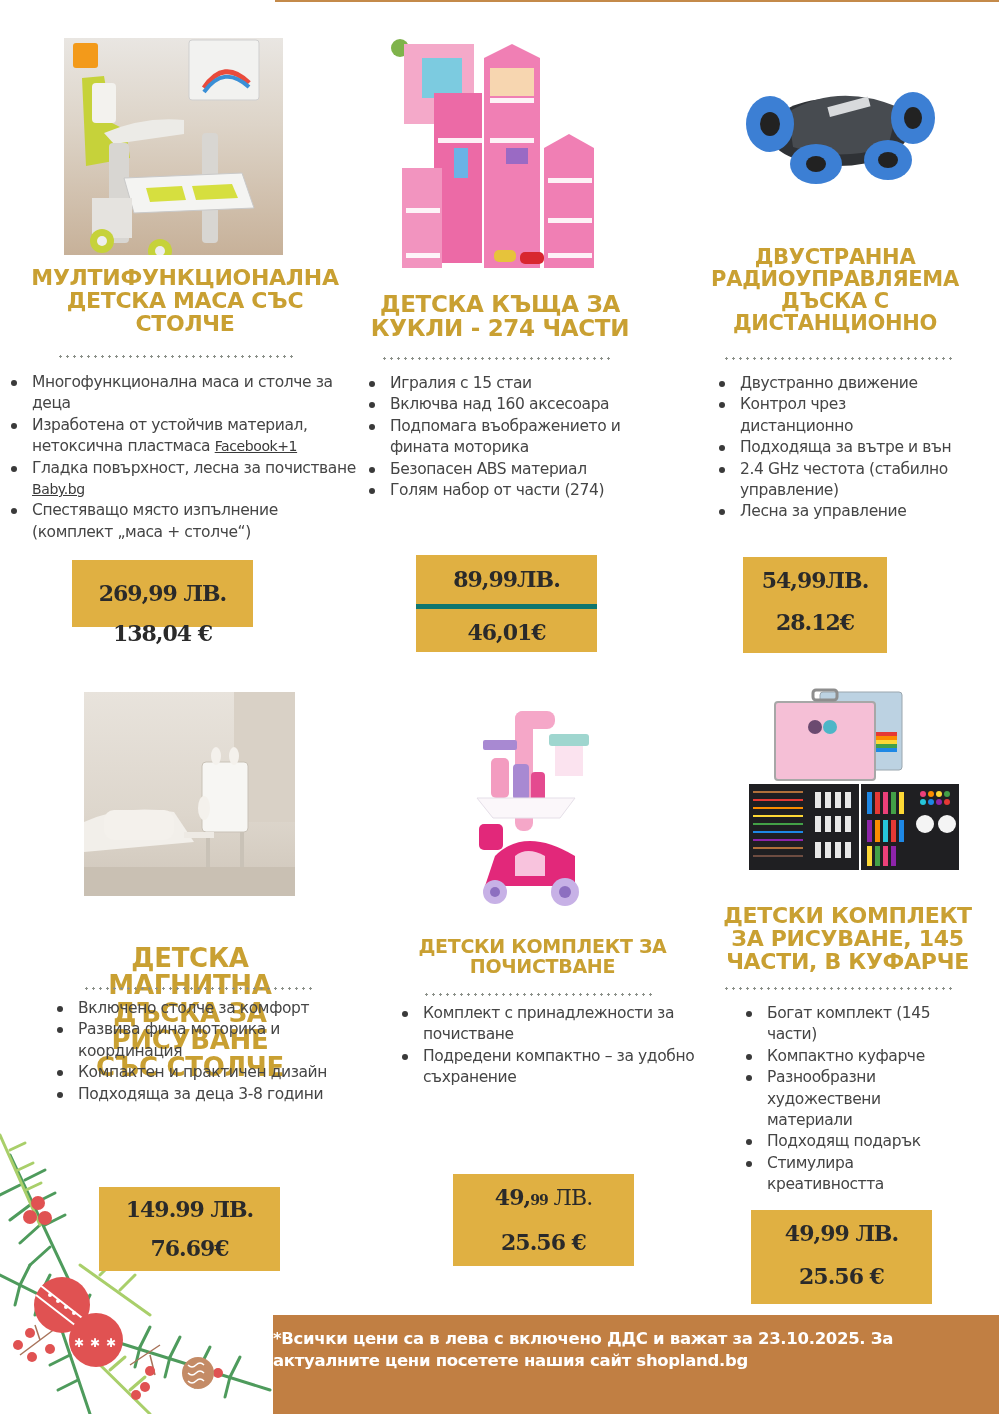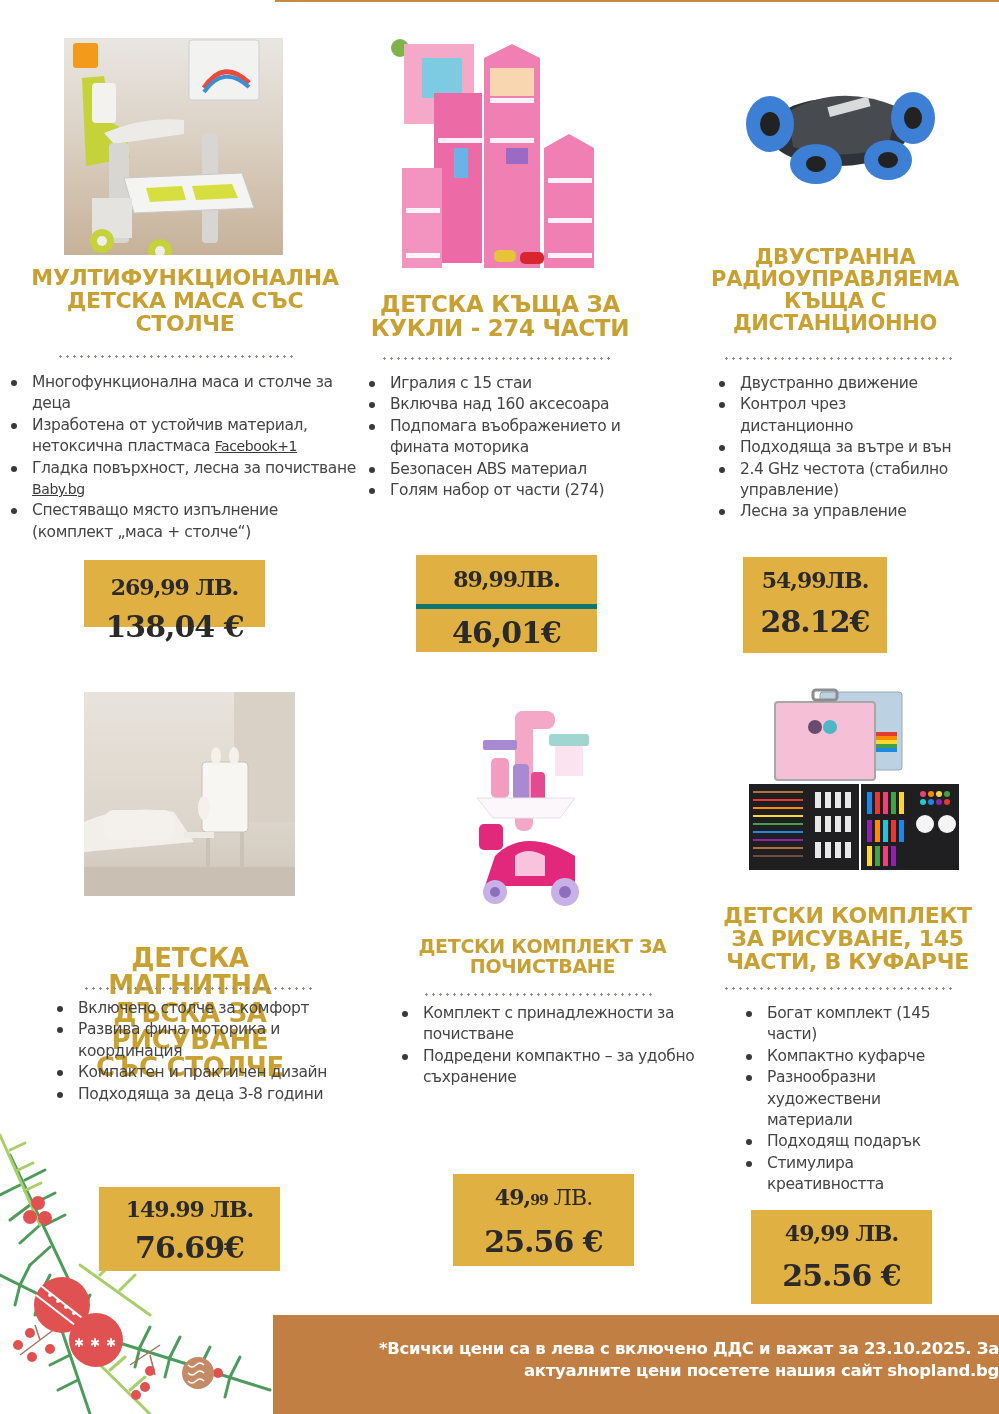--- a/index.html
+++ b/index.html
@@ -16,26 +16,26 @@
     background-image: radial-gradient(circle, #8a8f88 1.2px, transparent 1.4px);
     background-size: 7px 3px; background-repeat: repeat-x; }
   ul.feat { position: absolute; list-style: none; font-family: "DejaVu Sans", sans-serif;
     font-size: 15.5px; line-height: 21.4px; color: #454545; letter-spacing: -0.4px; }
   ul.feat li { position: relative; padding-left: 24px; }
   ul.feat li::before { content: ""; position: absolute; left: 3px; top: 8px; width: 6px; height: 6px; border-radius: 50%; background: #3a3a3a; }
   .link { text-decoration: underline; color: #3a3a3a; font-size: 14px; }
 
   .price { position: absolute; background: #e0b042; text-align: center; font-family: "DejaVu Serif", serif; font-weight: bold; color: #2a2a2a; }
   .price .bgn { display: block; font-size: 22px; letter-spacing: -1px; }
-  .price .eur { display: block; font-size: 30px; letter-spacing: -1px; text-align: center; }
+  .price .eur { display: block; font-size: 22px; letter-spacing: -1px; text-align: center; }
   .price.split .bgn { border-bottom: 5px solid #0f766e; }
   .small-dec { font-size: 14px; }
 
   .footer { position: absolute; left: 273px; top: 1315px; width: 726px; height: 99px; background: #c17f43; color: #ffffff;
-    font-weight: bold; text-align: right; font-size: 16.5px; line-height: 22px; padding-top: 23px; letter-spacing: -0.3px; }
+    font-weight: bold; text-align: left; font-size: 16.5px; line-height: 22px; padding-top: 13px; letter-spacing: -0.3px; }
 
   .deco { position: absolute; left: 0; top: 1125px; width: 290px; height: 289px; }
 </style>
 </head>
 <body>
 
 <div class="top-rule"></div>
 
 <div class="img" style="left:64px;top:38px;width:219px;height:217px;background:linear-gradient(180deg,#e9e6e2 0%,#ddd4c8 40%,#c7b199 100%);">
   <svg width="219" height="217" viewBox="0 0 219 217">
@@ -63,21 +63,21 @@
   <div>ДЕТСКА МАСА СЪС</div>
   <div>СТОЛЧЕ</div>
 </div>
 <div class="dots" style="left:57px;top:355px;width:236px;"></div>
 <ul class="feat" style="left:8px;top:372px;width:350px;">
   <li><span>Многофункционална маса и столче за деца</span></li>
   <li><span>Изработена от устойчив материал, нетоксична пластмаса </span><span class="link">Facebook+1</span></li>
   <li><span>Гладка повърхност, лесна за почистване </span><span class="link">Baby.bg</span></li>
   <li><span>Спестяващо място изпълнение (комплект „маса + столче“)</span></li>
 </ul>
-<div class="price" style="left:84px;top:560px;width:181px;height:67px;padding-top:8px;">
+<div class="price" style="left:72px;top:560px;width:181px;height:67px;padding-top:14px;">
   <span class="bgn" style="line-height:38px;">269,99 ЛВ.</span>
   <span class="eur" style="line-height:42px;">138,04 €</span>
 </div>
 
 <div class="img" style="left:384px;top:38px;width:235px;height:235px;background:#ffffff;">
   <svg width="235" height="235" viewBox="0 0 235 235">
     <circle cx="16" cy="10" r="9" fill="#7fb34b"></circle>
     <rect x="20" y="6" width="70" height="80" fill="#f4a9c9"></rect>
     <rect x="38" y="20" width="40" height="40" fill="#7ccbe0"></rect>
     <rect x="50" y="55" width="48" height="170" fill="#ec6aa6"></rect>
@@ -129,21 +129,21 @@
       <ellipse cx="175" cy="56" rx="9" ry="11" fill="#222"></ellipse>
     <ellipse cx="78" cy="102" rx="26" ry="20" fill="#3c7fd4"></ellipse>
       <ellipse cx="78" cy="102" rx="10" ry="8" fill="#222"></ellipse>
     <ellipse cx="150" cy="98" rx="24" ry="20" fill="#3c7fd4"></ellipse>
       <ellipse cx="150" cy="98" rx="10" ry="8" fill="#222"></ellipse>
   </svg>
 </div>
 <div class="title" style="left:700px;top:246px;width:270px;font-size:21px;">
   <div>ДВУСТРАННА</div>
   <div>РАДИОУПРАВЛЯЕМА</div>
-  <div>КЪЩА С</div>
+  <div>ДЪСКА С</div>
   <div>ДИСТАНЦИОННО</div>
 </div>
 <div class="dots" style="left:723px;top:357px;width:232px;"></div>
 <ul class="feat" style="left:716px;top:373px;width:270px;">
   <li><span>Двустранно движение</span></li>
   <li style="padding-right:80px;"><span>Контрол чрез дистанционно</span></li>
   <li style="padding-right:20px;"><span>Подходяща за вътре и вън</span></li>
   <li><span>2.4 GHz честота (стабилно управление)</span></li>
   <li><span>Лесна за управление</span></li>
 </ul>

